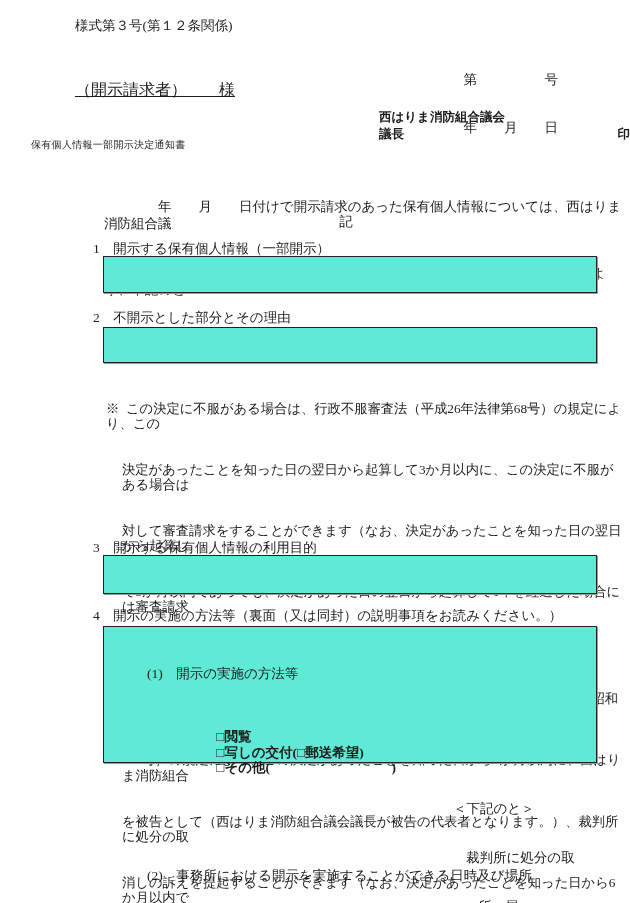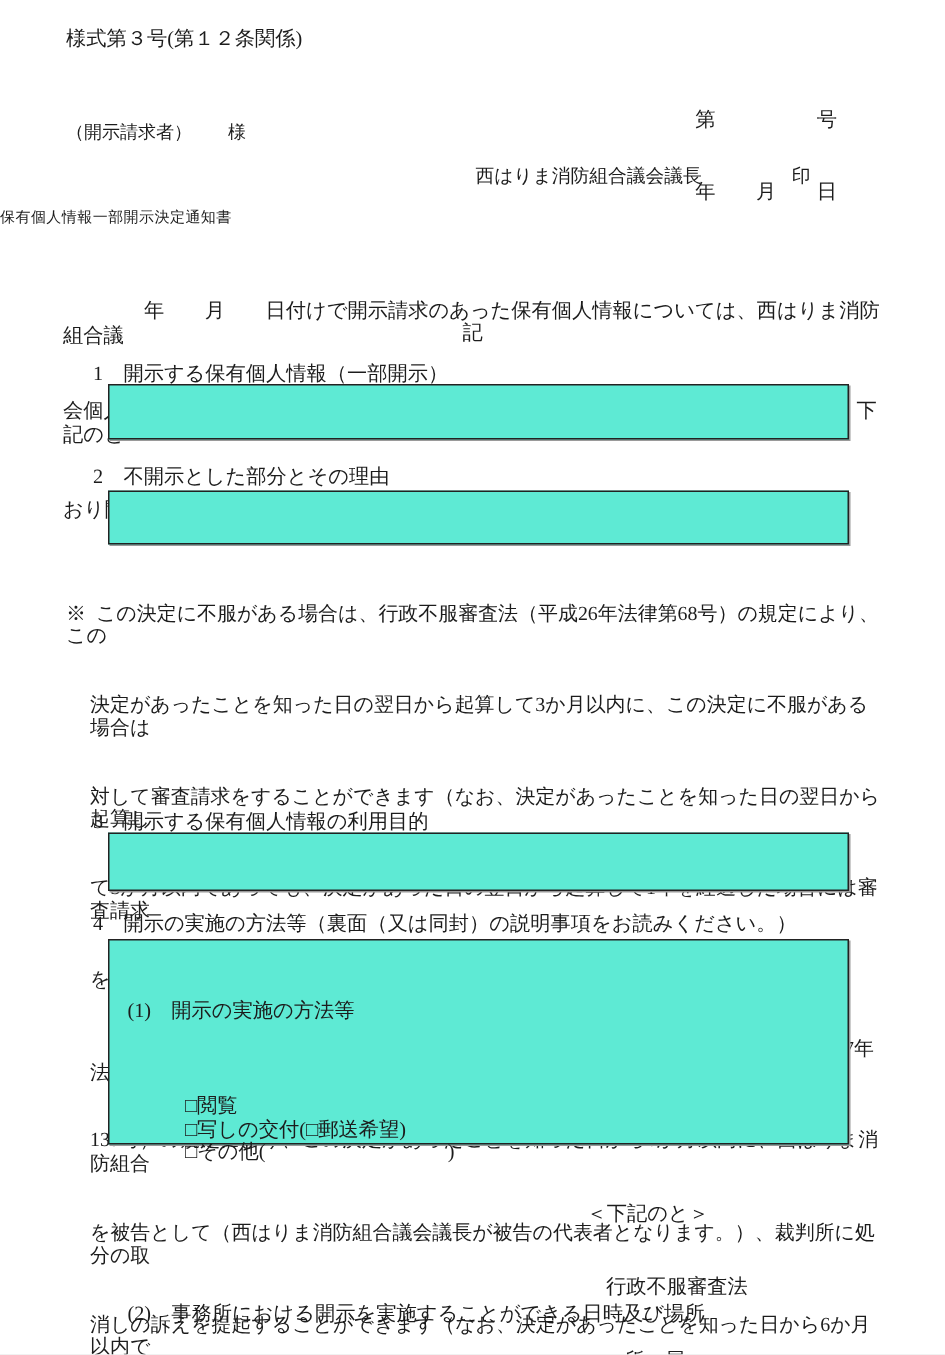--- a/index.html
+++ b/index.html
@@ -6,52 +6,52 @@
   .page{
     position:relative;
     width:630px;height:903px;
     margin:0 auto;
     background:#ffffff;
     color:#1c1c1c;
     font-family:"Liberation Serif","DejaVu Serif",serif;
     font-size:13.5px;
     overflow:hidden;
   }
-  .page *{white-space:pre-wrap;}
+  .page *{white-space:pre-wrap;margin-left:31px;}
   .abs{position:absolute;}
   .fill-box{
     position:absolute;
     left:72px;width:494px;
     border:1.5px solid #222;
     box-sizing:border-box;
     background:#5eead4;
     box-shadow:1px 1px 0 #9a9a9a;
   }
   .form-no{left:44px;top:17px;}
   .docnum-block{right:72px;top:40px;text-align:left;line-height:16px;}
-  .addressee{left:44px;top:80px;font-size:12px;}
-  .issuer-line{left:317px;top:109px;font-size:12.5px;display:flex;align-items:center;}
+  .addressee{left:44px;top:80px;font-size:16px;text-decoration:underline;}
+  .issuer-line{left:317px;top:109px;font-size:12.5px;display:flex;align-items:flex-end;font-weight:bold;}
   .issuer-gap{display:inline-block;width:60px;}
   .doc-title{left:0;top:138px;width:100%;font-size:10px;letter-spacing:0.3px;}
   .body-par{left:42px;top:166px;width:550px;line-height:16.6px;}
   .ki{left:0;top:213px;width:100%;text-align:center;}
   .sec-label{left:62px;font-family:Liberation Serif, serif;}
   .sec1-label{top:240px;}
   .sec2-label{top:309px;}
   .sec3-label{top:539px;}
   .sec4-label{top:607px;}
   .box1{top:256px;height:37px;}
   .box2{top:327px;height:36px;}
   .box3{top:555px;height:39px;}
   .box4{top:626px;height:137px;padding:7px 8px 0 12px;}
   .note-block{left:44px;top:370px;width:548px;line-height:15.3px;font-size:13.3px;}
   .note-line{padding-left:16px;}
   .note-line.first{padding-left:0;}
   .b4-line{line-height:15.6px;}
-  .b4-sub{padding-left:18px;}
+  .b4-sub{padding-left:18px;font-weight:bold;}
   .b4-spacer{height:12px;}
   .cb-opt{margin-right:13px;}
   .contact-block{left:391px;top:769px;line-height:16.2px;}
   .contact-org{padding-left:13px;}
   .contact-line{padding-left:25px;}
 </style>
 </head>
 <body>
 
 <div class="page">
@@ -117,21 +117,21 @@
     <div class="b4-line">(2)　事務所における開示を実施することができる日時及び場所</div>
     
     
     
     
     
   </div>
 
   <div class="abs contact-block">
     <div>＜下記のと＞</div>
-    <div class="contact-org">行政不服審査法</div>
+    <div class="contact-org">裁判所に処分の取</div>
     <div class="contact-line">所　属：</div>
     
     
     
     
   </div>
 
 </div>
 
 </body></html>

